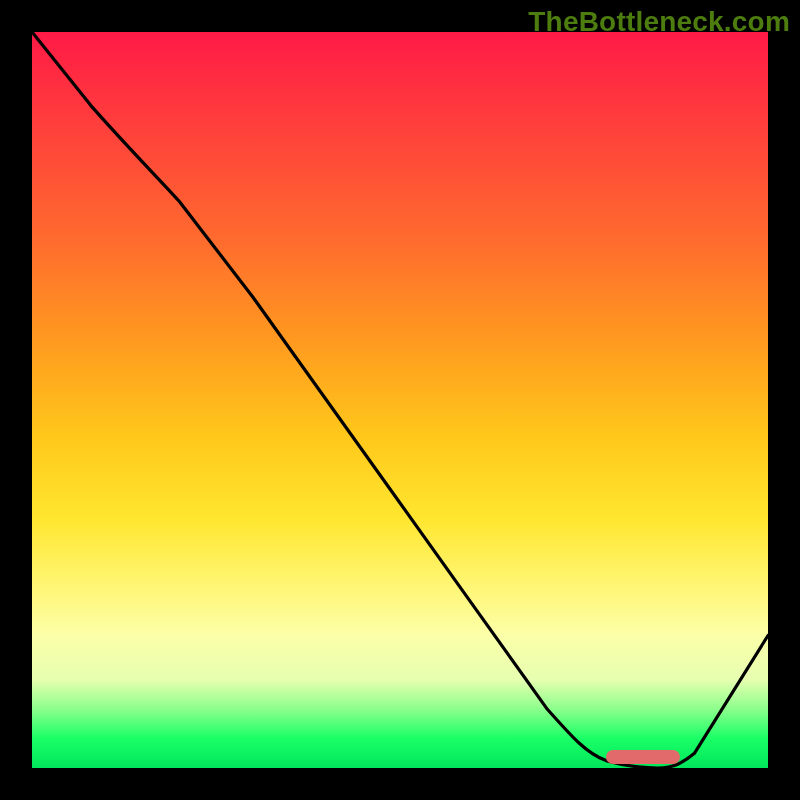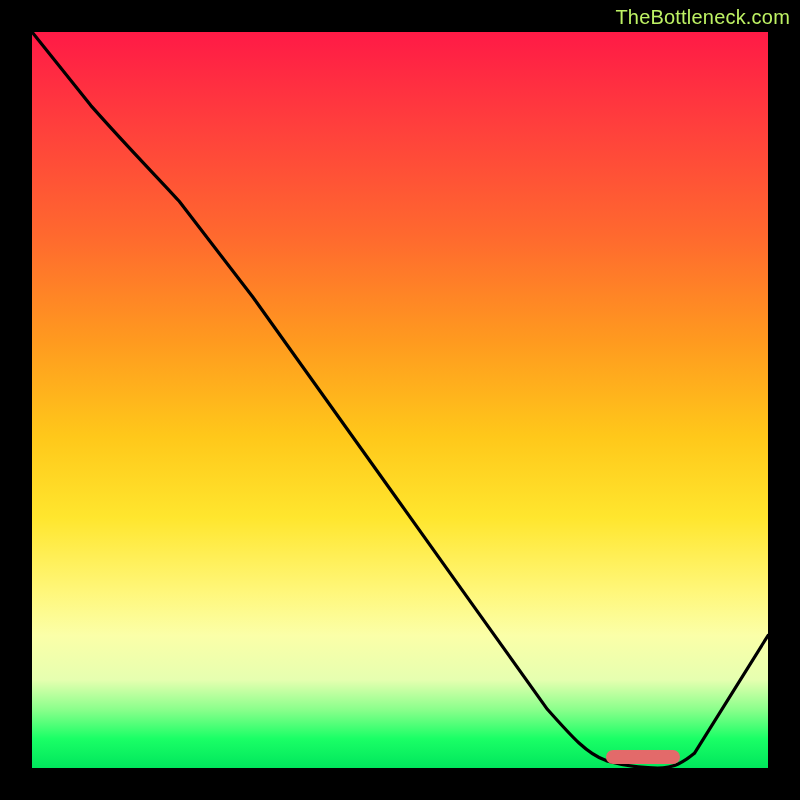--- a/index.html
+++ b/index.html
@@ -36,23 +36,23 @@
       #e6ffb0 88%,
       #8cff8c 92%,
       #1aff66 96%,
       #00e65c 100%
     );
   }
   .watermark {
     position: absolute;
     top: 6px;
     right: 10px;
-    color: #bef264;
-    font-size: 20px;
-    font-weight: 400;
+    color: #4d7c0f;
+    font-size: 28px;
+    font-weight: 700;
     letter-spacing: 0.2px;
     user-select: none;
   }
   svg.curve {
     position: absolute;
     left: 0;
     top: 0;
     width: 736px;
     height: 736px;
   }

